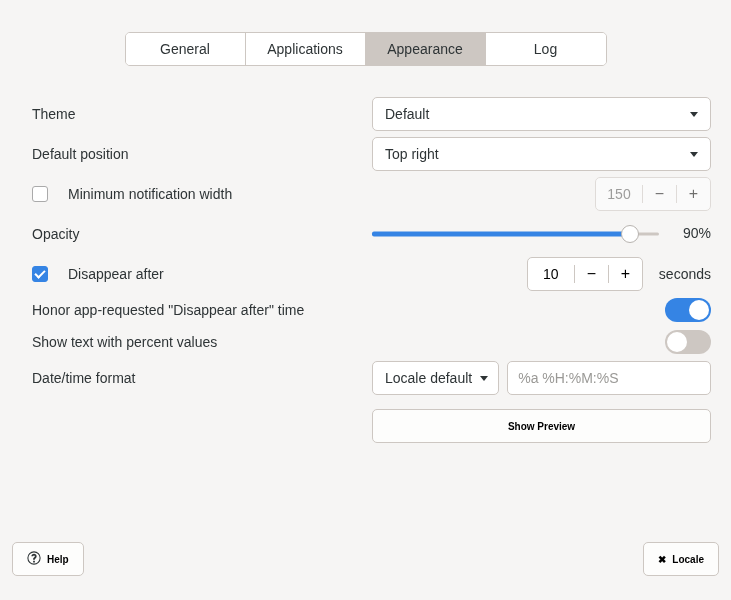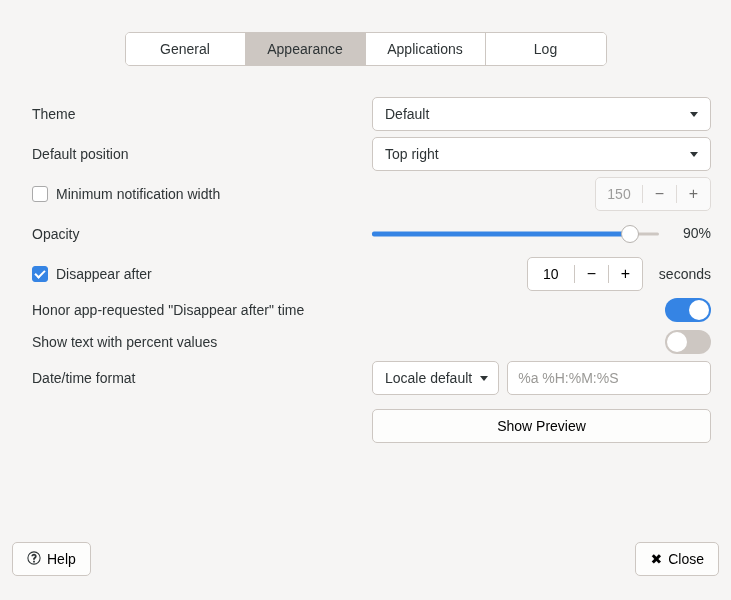--- a/index.html
+++ b/index.html
@@ -203,49 +203,50 @@
 .text-input::placeholder { color: #9a9996; }
 
 
 .btn {
   height: 34px;
   padding: 0 14px;
   border: 1px solid #cdc7c2;
   border-radius: 5px;
   background: #fdfdfc;
   cursor: pointer;
-  font-size: 14px;
+  font-size: 10px;
   display: inline-flex;
   align-items: center;
   gap: 6px;
+  font-weight: bold;
 }
 .btn.wide {
   width: 100%;
   justify-content: center;
 }
 
 
 .footer {
   position: absolute;
   left: 12px; right: 12px; bottom: 24px;
   display: flex;
   justify-content: space-between;
 }
 
 .suffix { margin-left: 8px; }
-.checkbox-label { display: flex; align-items: flex-end; }
+.checkbox-label { display: flex; align-items: flex-end; gap: 12px; }
 </style>
 </head>
 <body>
 
 <div class="tabs">
   <div class="tab-group">
     <div class="tab"><span>General</span></div>
+    <div class="tab"><span>Applications</span></div>
     <div class="tab active"><span>Appearance</span></div>
-    <div class="tab"><span>Applications</span></div>
     <div class="tab"><span>Log</span></div>
   </div>
 </div>
 
 <div class="content">
 
   <div class="row">
     <div class="row-label">Theme</div>
     <div class="row-control">
       <div class="select">
@@ -353,15 +354,15 @@
     <span>
       <svg width="14" height="14" viewBox="0 0 16 16">
           <path fill="#2e3436" d="M8 3c-1.7 0-3 1.3-3 3h2c0-.6.4-1 1-1s1 .4 1 1c0 .5-.3.8-.8 1.2C7.5 7.8 7 8.3 7 9.5V10h2v-.5c0-.3.2-.5.7-.9C10.5 7.9 11 7.3 11 6c0-1.7-1.3-3-3-3zm-1 8v2h2v-2H7z"></path>
           <circle cx="8" cy="8" r="7" fill="none" stroke="#2e3436" stroke-width="1.2"></circle>
         </svg>
     </span>
     <span>Help</span>
   </button>
   <button class="btn">
     <span>✖</span>
-    <span>Close</span>
+    <span>Locale</span>
   </button>
 </div>
 
 </body></html>

